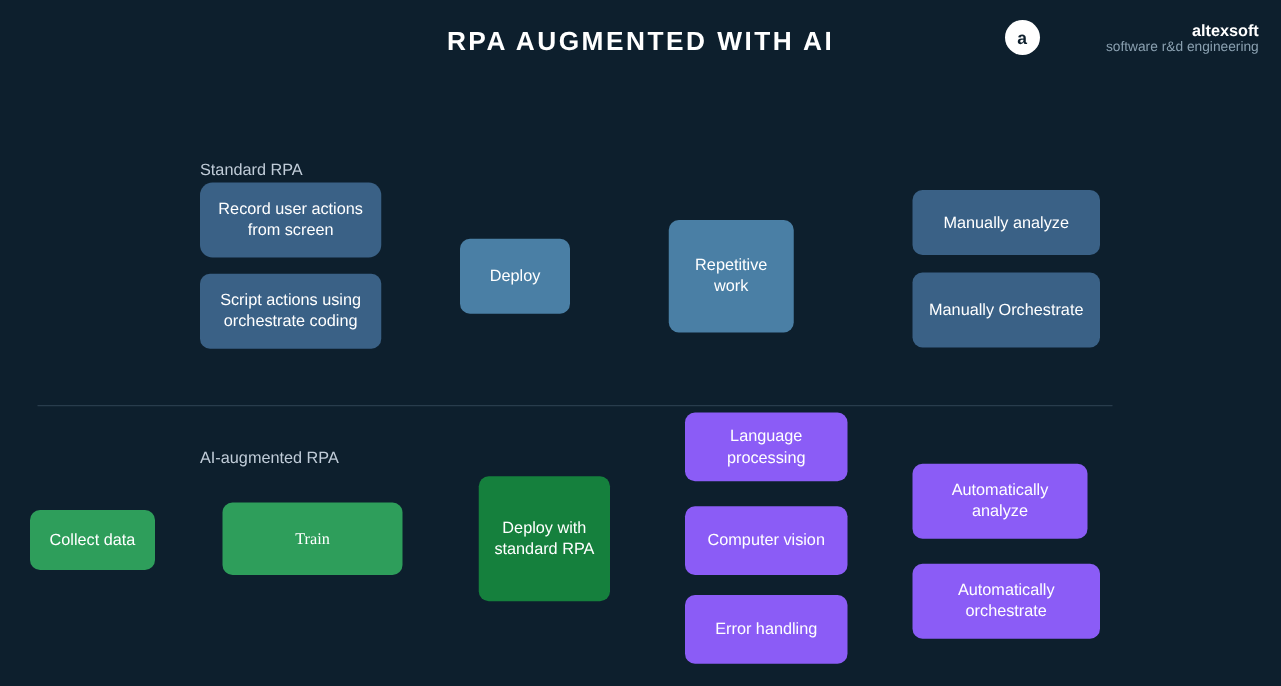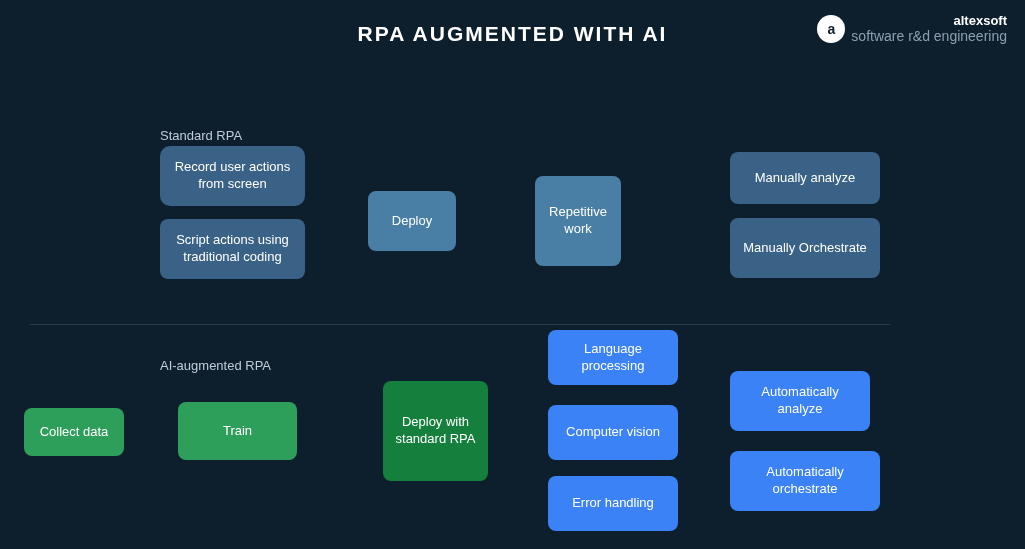--- a/index.html
+++ b/index.html
@@ -54,21 +54,21 @@
     }
     .box-green {
       background-color: #2e9e5b;
       color: #ffffff;
     }
     .box-brown {
       background-color: #15803d;
       color: #ffffff;
     }
     .box-green-light {
-      background-color: #3b82f6;
+      background-color: #8b5cf6;
       color: #ffffff;
     }
     
     .arrows-svg {
       position: absolute;
       top: 0;
       left: 0;
       width: 100%;
       height: 100%;
       pointer-events: none;
@@ -99,21 +99,22 @@
       flex-direction: column;
       text-align: right;
     }
     .logo-text span:first-child {
       color: #ffffff;
       font-size: 13px;
       font-weight: bold;
     }
     .logo-text span:last-child {
       color: #8aa0b0;
-      font-size: 14px;
+      font-size: 11px;
+      margin-left: 47px;
     }
   </style>
 </head>
 <body>
 
 <div>
   <h1 class="main-title">RPA AUGMENTED WITH AI</h1>
 
   <div class="diagram-area">
 
@@ -152,33 +153,33 @@
           <path d="M0,0 L0,6 L8,3 z" fill="#8aa0b0"></path>
         </marker>
       </defs>
     </svg>
 
     <div class="section-label" style="left: 160px; top: 72px;">Standard RPA</div>
     <div class="section-label" style="left: 160px; top: 302px;">AI-augmented RPA</div>
 
     <div class="box box-blue" style="left: 160px; top: 90px; width: 145px; height: 60px; border-radius: 10px;">Record user actions from screen</div>
 
-    <div class="box box-blue" style="left: 160px; top: 163px; width: 145px; height: 60px;">Script actions using traditional coding</div>
+    <div class="box box-blue" style="left: 160px; top: 163px; width: 145px; height: 60px;">Script actions using orchestrate coding</div>
 
     <div class="box box-blue-mid" style="left: 368px; top: 135px; width: 88px; height: 60px;">Deploy</div>
 
-    <div class="box box-blue-mid" style="left: 535px; top: 120px; width: 86px; height: 90px;">Repetitive work</div>
+    <div class="box box-blue-mid" style="left: 535px; top: 120px; width: 100px; height: 90px;">Repetitive work</div>
 
     <div class="box box-blue" style="left: 730px; top: 96px; width: 150px; height: 52px;">Manually analyze</div>
 
     <div class="box box-blue" style="left: 730px; top: 162px; width: 150px; height: 60px;">Manually Orchestrate</div>
 
     <div class="box box-green" style="left: 24px; top: 352px; width: 100px; height: 48px;">Collect data</div>
 
-    <div class="box box-green" style="left: 178px; top: 346px; width: 119px; height: 58px;">Train</div>
+    <div class="box box-green" style="left: 178px; top: 346px; width: 144px; height: 58px; font-family: Liberation Serif, serif;">Train</div>
 
     <div class="box box-brown" style="left: 383px; top: 325px; width: 105px; height: 100px;">Deploy with standard RPA</div>
 
     <div class="box box-green-light" style="left: 548px; width: 130px; height: 55px; top: 274px;">Language processing</div>
 
     <div class="box box-green-light" style="left: 548px; top: 349px; width: 130px; height: 55px;">Computer vision</div>
 
     <div class="box box-green-light" style="left: 548px; top: 420px; width: 130px; height: 55px;">Error handling</div>
 
     <div class="box box-green-light" style="left: 730px; top: 315px; width: 140px; height: 60px;">Automatically analyze</div>

